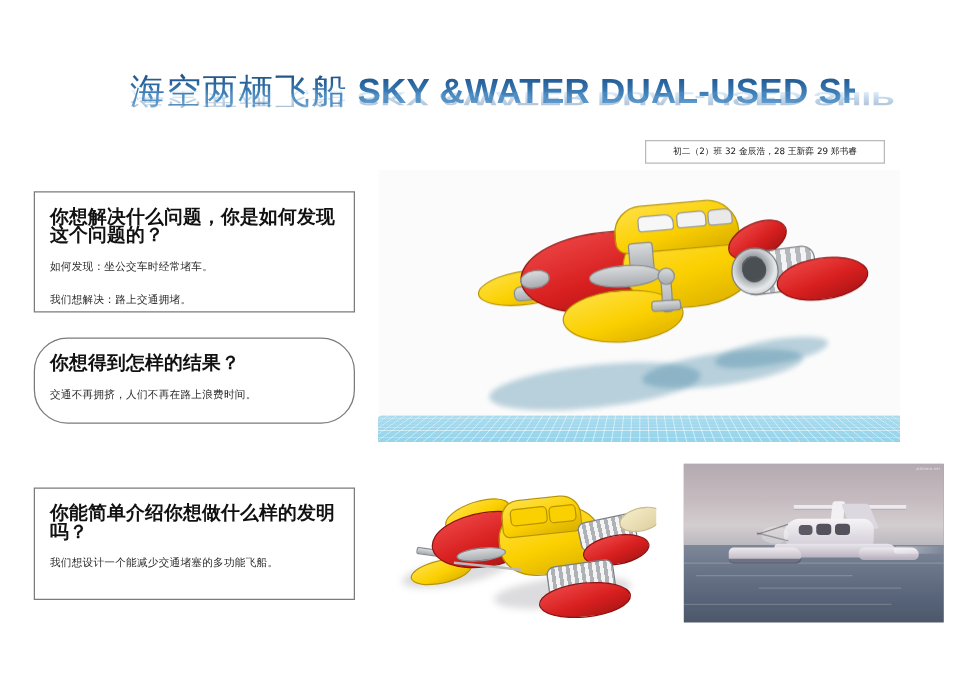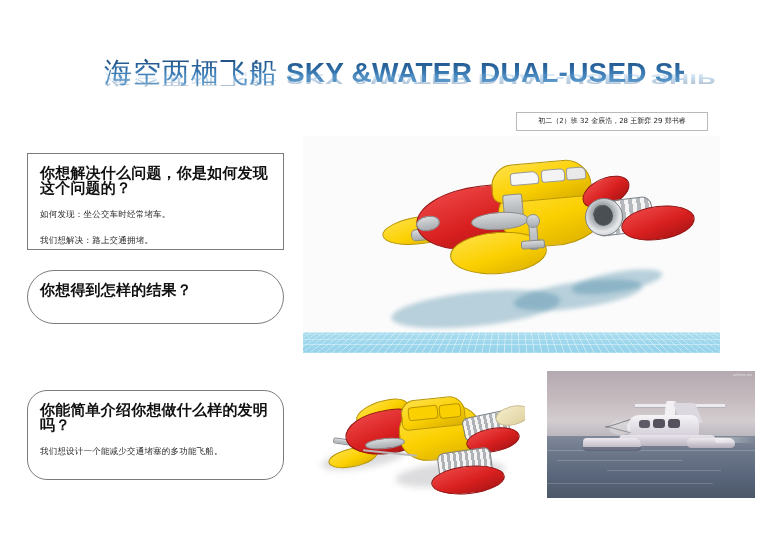--- a/index.html
+++ b/index.html
@@ -91,22 +91,22 @@
     position: absolute;
     left: 27px;
     width: 257px;
     border: 1px solid #7b7b7b;
     background: #ffffff;
     box-sizing: border-box;
     padding: 12px 12px 10px 12px;
     font-family: "DejaVu Sans", "Liberation Sans", sans-serif;
   }
   #qbox-1 { top: 153px; height: 97px; }
-  #qbox-2 { top: 270px; height: 54px; border-radius: 27px; }
-  #qbox-3 { top: 390px; height: 90px; border-radius: 20px; }
+  #qbox-2 { top: 270px; height: 69px; border-radius: 27px; }
+  #qbox-3 { top: 390px; height: 90px; }
 
   .q-head {
     font-size: 15px;
     font-weight: bold;
     color: #111;
     line-height: 15px;
     margin-bottom: 11px;
     letter-spacing: 0.2px;
   }
   .q-line {
@@ -233,20 +233,21 @@
 <div class="byline">初二（2）班 32 金辰浩，28 王新弈 29 郑书睿</div>
 
 <div class="qbox" id="qbox-1">
   <div class="q-head">你想解决什么问题，你是如何发现这个问题的？</div>
   <div class="q-line">如何发现：坐公交车时经常堵车。</div>
   <div class="q-line">我们想解决：路上交通拥堵。</div>
 </div>
 
 <div class="qbox" id="qbox-2">
   <div class="q-head">你想得到怎样的结果？</div>
+  <div class="q-line">交通不再拥挤，人们不再在路上浪费时间。</div>
 </div>
 
 <div class="qbox" id="qbox-3">
   <div class="q-head">你能简单介绍你想做什么样的发明吗？</div>
   <div class="q-line">我们想设计一个能减少交通堵塞的多功能飞船。</div>
 </div>
 
 <div class="render-main" title="黄色与红色海空两栖飞船三维模型，置于蓝色网格工作平面上">
   <div class="sky"></div>
   <div class="workplane"></div>

